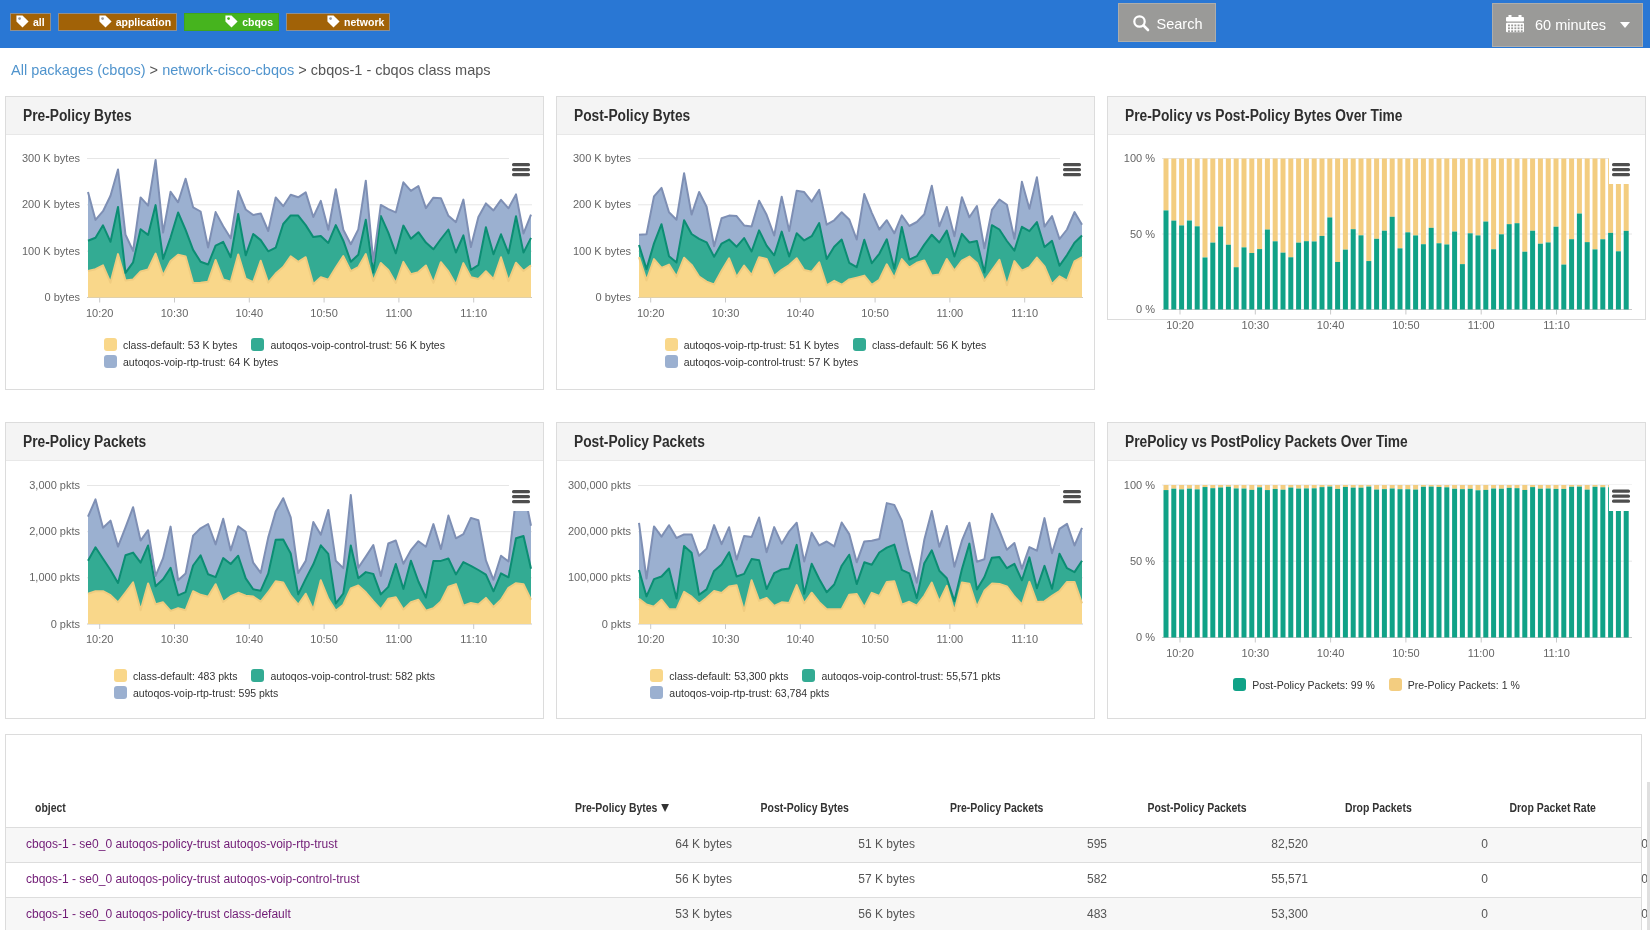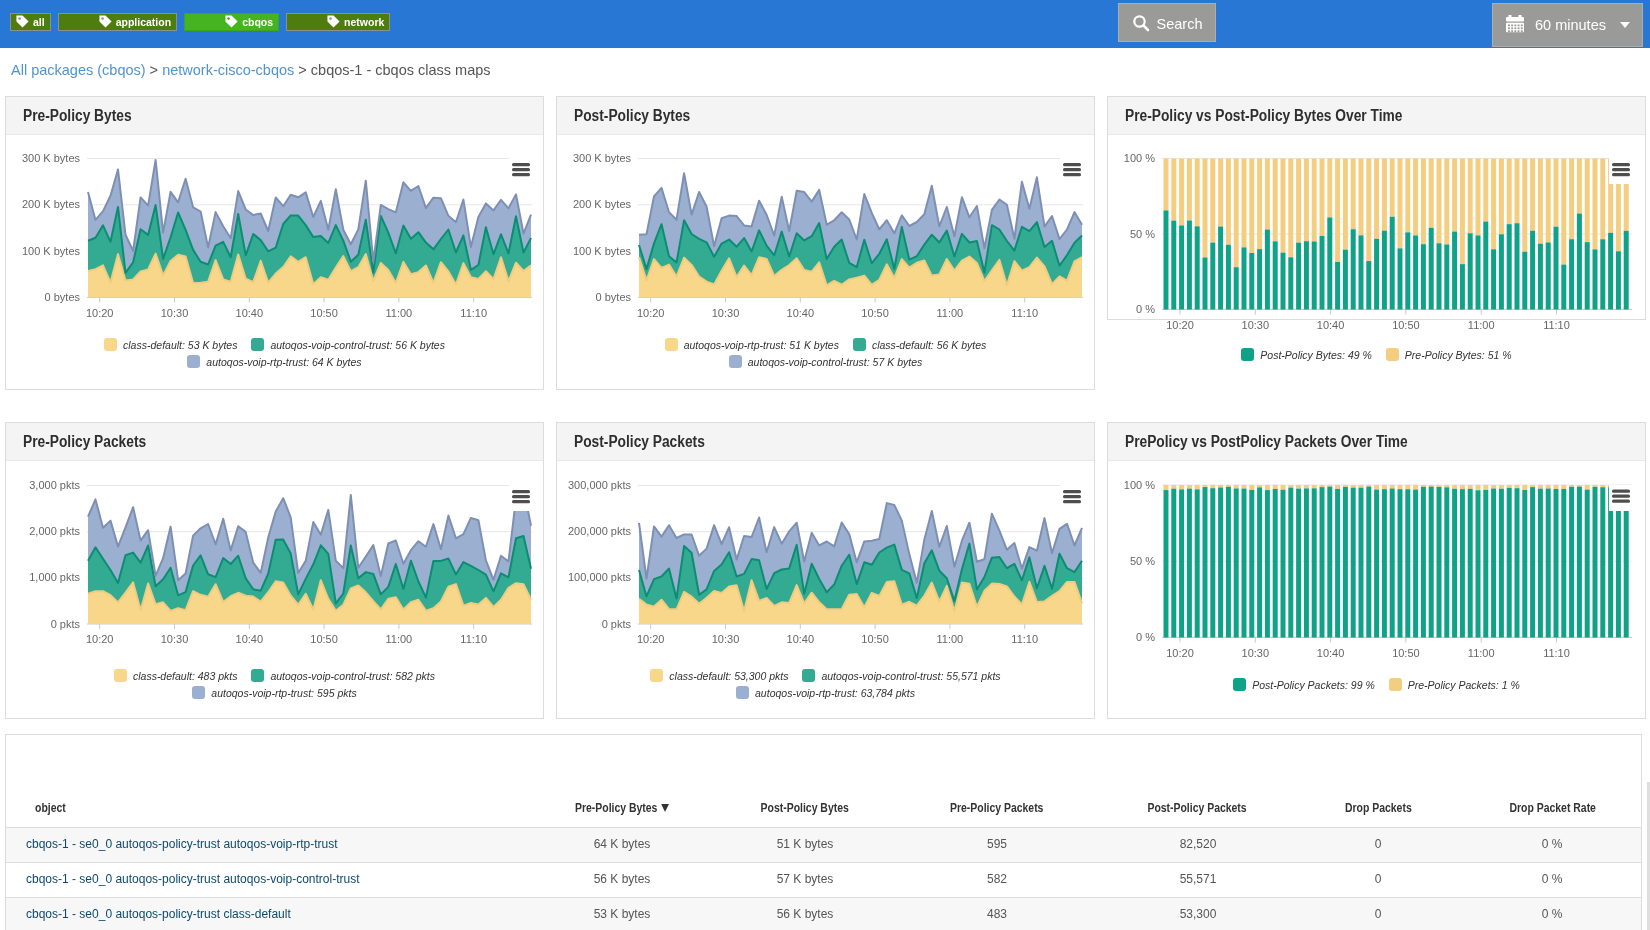--- a/index.html
+++ b/index.html
@@ -1,38 +1,38 @@
 <!DOCTYPE html>
 <html><head><meta charset="utf-8"><title>cbqos</title>
 <style>
 * { margin:0; padding:0; box-sizing:border-box; }
 body { width:1650px; height:930px; background:#fff; font-family:"Liberation Sans", sans-serif; position:relative; overflow:hidden; }
 .topbar { position:absolute; left:0; top:0; width:1650px; height:48px; background:#2977D4; }
-.tag { display:inline-block; height:18px; line-height:17px; padding:0 5px; background:#4d7c0f; color:#fff; font-size:10.5px; font-weight:bold; border:1px solid #8F8F8F; }
+.tag { display:inline-block; height:18px; line-height:17px; padding:0 5px; background:#a16207; color:#fff; font-size:10.5px; font-weight:bold; border:1px solid #8F8F8F; }
 .tag.green { background:#46B41E; border-color:#40A51B; }
 .tagic { vertical-align:-2px; margin-right:4px; }
 .tags { position:absolute; left:10px; top:12px; }
 .tag + .tag { margin-left:7px;padding-left:40px; }
 .btn { position:absolute; background:#9A9A98; color:#fff; font-size:14.5px; text-align:center; border:1px solid #ADADAB; }
 .crumbs { position:absolute; left:11px; top:62px; font-size:14.5px; color:#555; }
 .crumbs a { color:#5094CD; text-decoration:none; }
 .panel { position:absolute; background:#fff; border:1px solid #DCDCDC; }
 .phead { height:38px; line-height:38px; background:#F4F4F4; border-bottom:1px solid #E8E8E8; font-size:16px; font-weight:bold; color:#2E2E2E; padding-left:17px; }
 .phead span { display:inline-block; transform:scaleX(0.86); transform-origin:0 50%; }
 .ax { font-size:11px; fill:#666666; font-family:"Liberation Sans", sans-serif; }
 .legend { position:absolute; left:0; width:100%; text-align:center; }
-.lwrap { display:inline-block; text-align:center;font-style:italic; }
+.lwrap { display:inline-block; text-align:left; }
 .lrow { height:16.5px; line-height:13px; white-space:nowrap; }
 .litem { font-size:10.5px; color:#333; margin-right:14px; }
 .litem:last-child { margin-right:0; }
 .sw { display:inline-block; width:13px; height:13px; border-radius:3px; vertical-align:-2px; margin-right:6px; }
 .th { position:absolute; font-size:12px; font-weight:bold; color:#333; text-align:center; }
 .th span.cx { display:inline-block; transform:scaleX(0.87); transform-origin:50% 50%; white-space:nowrap; }
-.td { position:absolute; font-size:12px; color:#555; text-align:center; line-height:35px; height:35px; }
-.tl { color:#0c4a6e;text-align:right; }
+.td { position:absolute; font-size:12px; color:#555; text-align:right; line-height:35px; height:35px; }
+.tl { color:#701a75;text-align:right; }
 </style></head>
 <body>
 <div class="topbar">
   <div class="tags">
     <span class="tag"><svg width="13" height="13" viewBox="0 0 16 16" class="tagic">
           <path d="M0.5 0.5 L8 0.5 L15.5 8 L8 15.5 L0.5 8 Z" fill="#fff"></path>
           <circle cx="4.4" cy="4.4" r="1.7" fill="#9A9A9A"></circle>
         </svg>all</span><span class="tag"><svg width="13" height="13" viewBox="0 0 16 16" class="tagic">
           <path d="M0.5 0.5 L8 0.5 L15.5 8 L8 15.5 L0.5 8 Z" fill="#fff"></path>
           <circle cx="4.4" cy="4.4" r="1.7" fill="#9A9A9A"></circle>
@@ -286,21 +286,20 @@
       <rect x="500.10" y="97.88" width="5.0" height="76.62" fill="#10A287"></rect>
       <rect x="507.90" y="23.5" width="5.0" height="92.80" fill="#F3CD80"></rect>
       <rect x="507.90" y="116.30" width="5.0" height="58.20" fill="#10A287"></rect>
       <rect x="515.70" y="23.5" width="5.0" height="72.38" fill="#F3CD80"></rect>
       <rect x="515.70" y="95.88" width="5.0" height="78.62" fill="#10A287"></rect>
       <rect x="501" y="23" width="26" height="26" fill="#fff"></rect>
       <rect x="504" y="28.0" width="18" height="3.2" rx="1.5" fill="#4E4E4E"></rect>
       <rect x="504" y="33.0" width="18" height="3.2" rx="1.5" fill="#4E4E4E"></rect>
       <rect x="504" y="38.0" width="18" height="3.2" rx="1.5" fill="#4E4E4E"></rect>
     </svg>
-    <div class="legend" style="top:248px"><div class="lwrap"><div class="lrow"><span class="litem"><span class="sw" style="background:#10A287"></span>Post-Policy Bytes: 49 %</span><span class="litem"><span class="sw" style="background:#F3CD80"></span>Pre-Policy Bytes: 51 %</span></div></div></div>
   </div>
 <div class="panel" style="left:5px;top:422px;width:539px;height:297px">
     <div class="phead"><span>Pre-Policy Packets</span></div>
     <svg width="539" height="259" style="position:absolute;left:0;top:38px">
       <line x1="81" y1="24.5" x2="526" y2="24.5" stroke="#E6E6E6" stroke-width="1"></line>
       <line x1="81" y1="70.7" x2="526" y2="70.7" stroke="#E6E6E6" stroke-width="1"></line>
       <line x1="81" y1="116.8" x2="526" y2="116.8" stroke="#E6E6E6" stroke-width="1"></line>
       <line x1="81" y1="163" x2="526" y2="163" stroke="#C9C9C9" stroke-width="1"></line>
       <text x="74" y="28.0" text-anchor="end" class="ax">3,000 pkts</text>
       <text x="74" y="74.2" text-anchor="end" class="ax">2,000 pkts</text>

